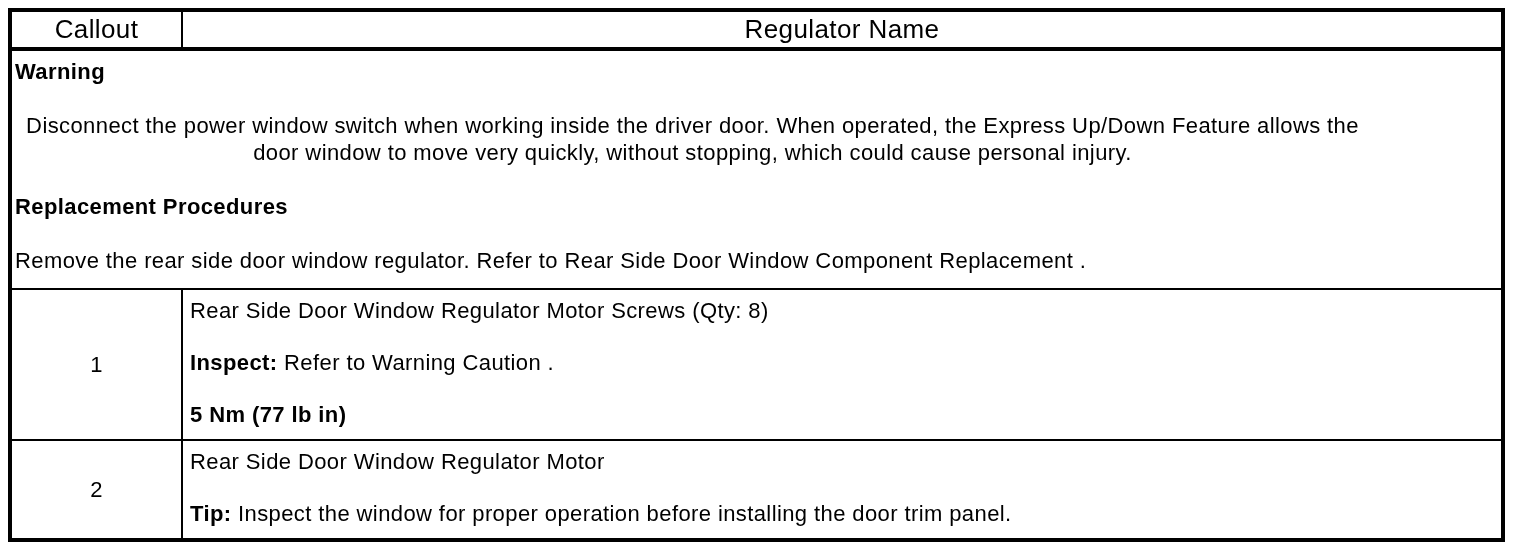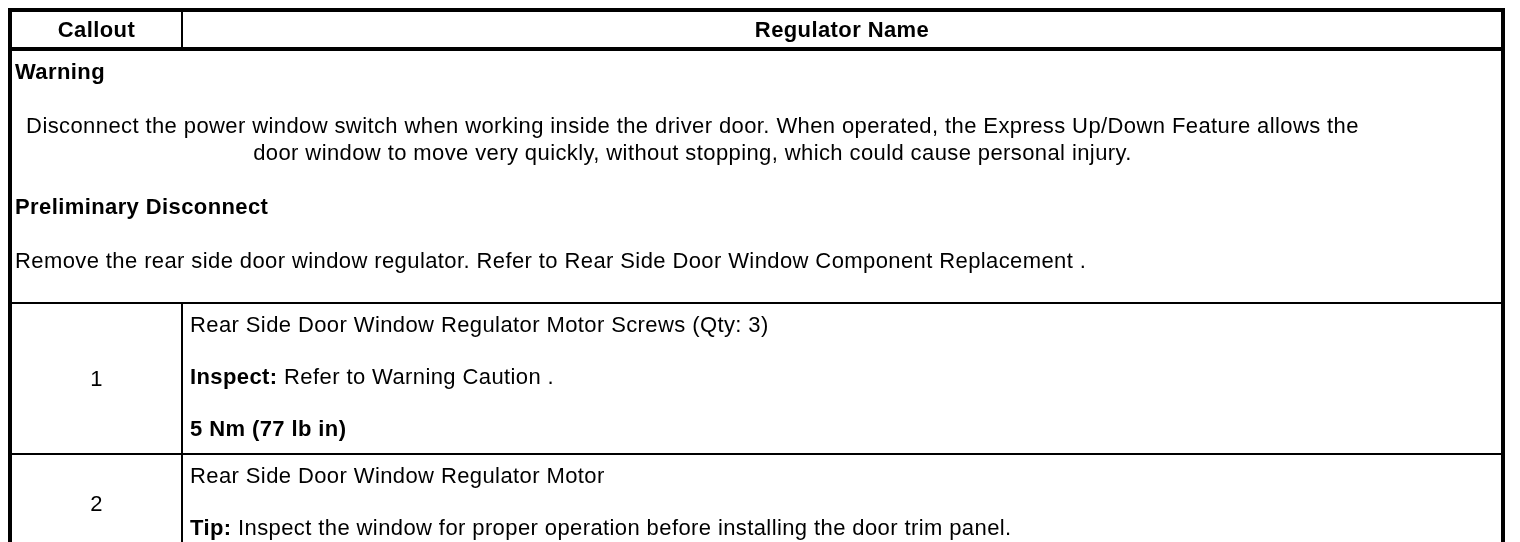--- a/index.html
+++ b/index.html
@@ -22,33 +22,33 @@
     border-collapse: collapse;
     table-layout: fixed;
     background: #ffffff;
   }
   table.callout-table, .callout-table th, .callout-table td {
     border: 2px solid #000000;
   }
   table.callout-table { border: 4px solid #000000; }
   .callout-table th {
     border-bottom: 4px solid #000000;
-    font-weight: bold;
-    font-size: 22px;
+    font-weight: normal;
+    font-size: 26px;
     text-align: center;
     padding: 4px 2px;
     line-height: 27px;
   }
   .callout-table td { vertical-align: top; }
   td.num-cell {
     text-align: center;
     vertical-align: middle;
     padding: 2px;
   }
-  td.notes-cell { padding: 7px 4px 28px 3px; }
+  td.notes-cell { padding: 7px 4px 14px 3px; }
   td.comp-cell  { padding: 7px 8px 11px 7px; }
   p { margin: 0; line-height: 27px; }
   .notes-cell p + p { margin-top: 27px; }
   .comp-cell  p + p { margin-top: 25px; }
   .b { font-weight: bold; }
   .wrap { max-width: 1355px; text-align: center; }
   .ref-link { color: #000000; text-decoration: none; cursor: pointer; }
 </style>
 </head>
 <body>
@@ -63,28 +63,28 @@
       <tr>
         <th>Callout</th>
         <th>Regulator Name</th>
       </tr>
     </thead>
     <tbody>
       <tr>
         <td class="notes-cell" colspan="2">
           <p class="b">Warning</p>
           <p class="wrap">Disconnect the power window switch when working inside the driver door. When operated, the Express Up/Down Feature allows the door window to move very quickly, without stopping, which could cause personal injury.</p>
-          <p class="b">Preliminary Disconnect</p>
+          <p class="b">Replacement Procedures</p>
           <p><span>Remove the rear side door window regulator. Refer to </span><span class="ref-link">Rear Side Door Window Component Replacement</span><span> .</span></p>
         </td>
       </tr>
       <tr>
         <td class="num-cell">1</td>
         <td class="comp-cell">
-          <p>Rear Side Door Window Regulator Motor Screws (Qty: 3)</p>
+          <p>Rear Side Door Window Regulator Motor Screws (Qty: 8)</p>
           <p><span class="b">Inspect:</span><span> Refer to </span><span class="ref-link">Warning Caution</span><span> .</span></p>
           <p class="b">5 Nm (77 lb in)</p>
         </td>
       </tr>
       <tr>
         <td class="num-cell">2</td>
         <td class="comp-cell">
           <p>Rear Side Door Window Regulator Motor</p>
           <p><span class="b">Tip:</span><span> Inspect the window for proper operation before installing the door trim panel.</span></p>
         </td>

